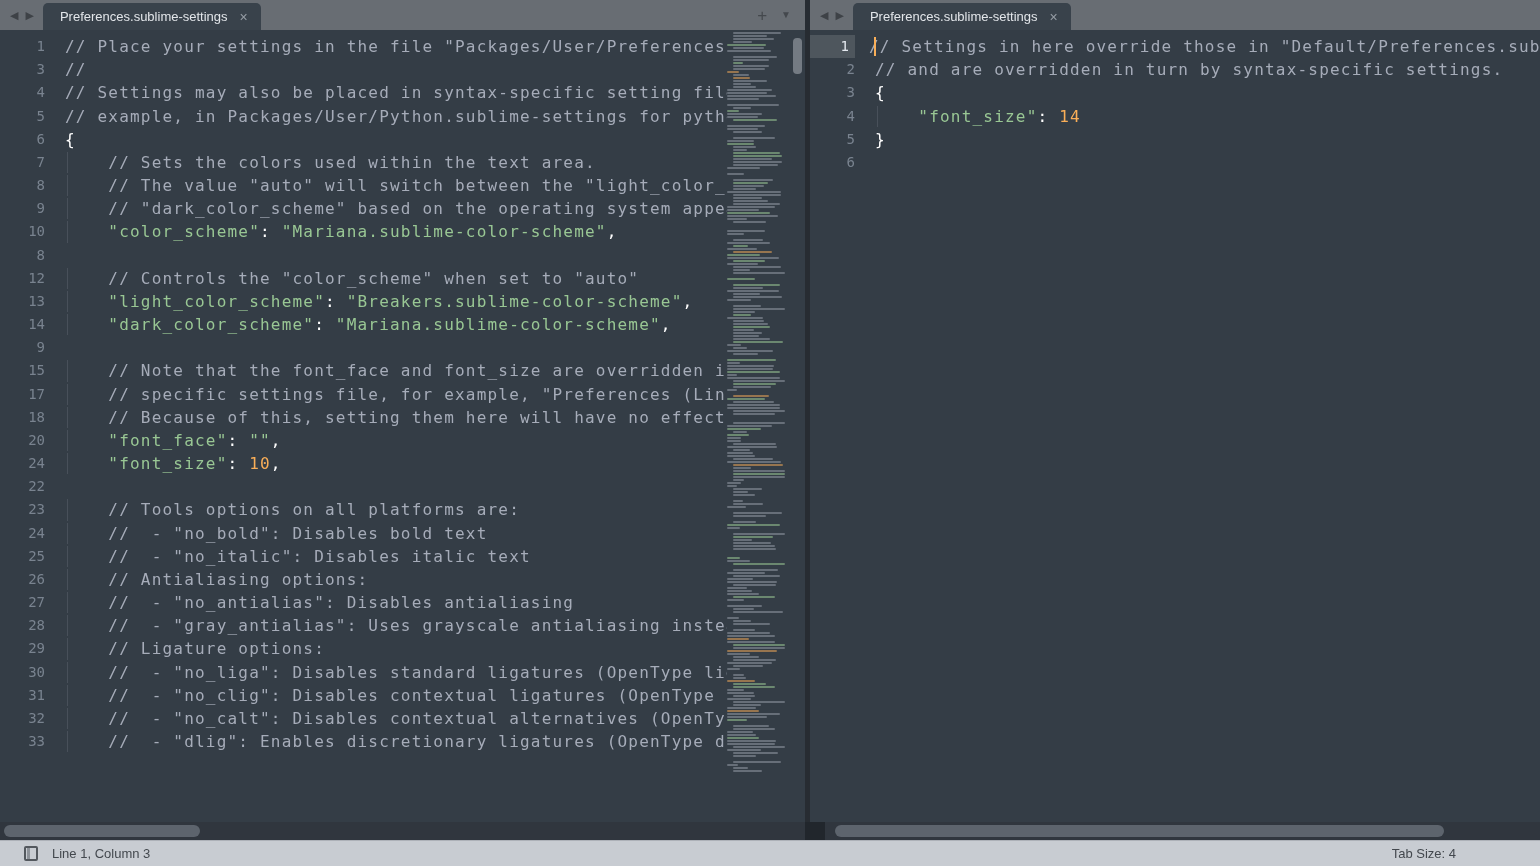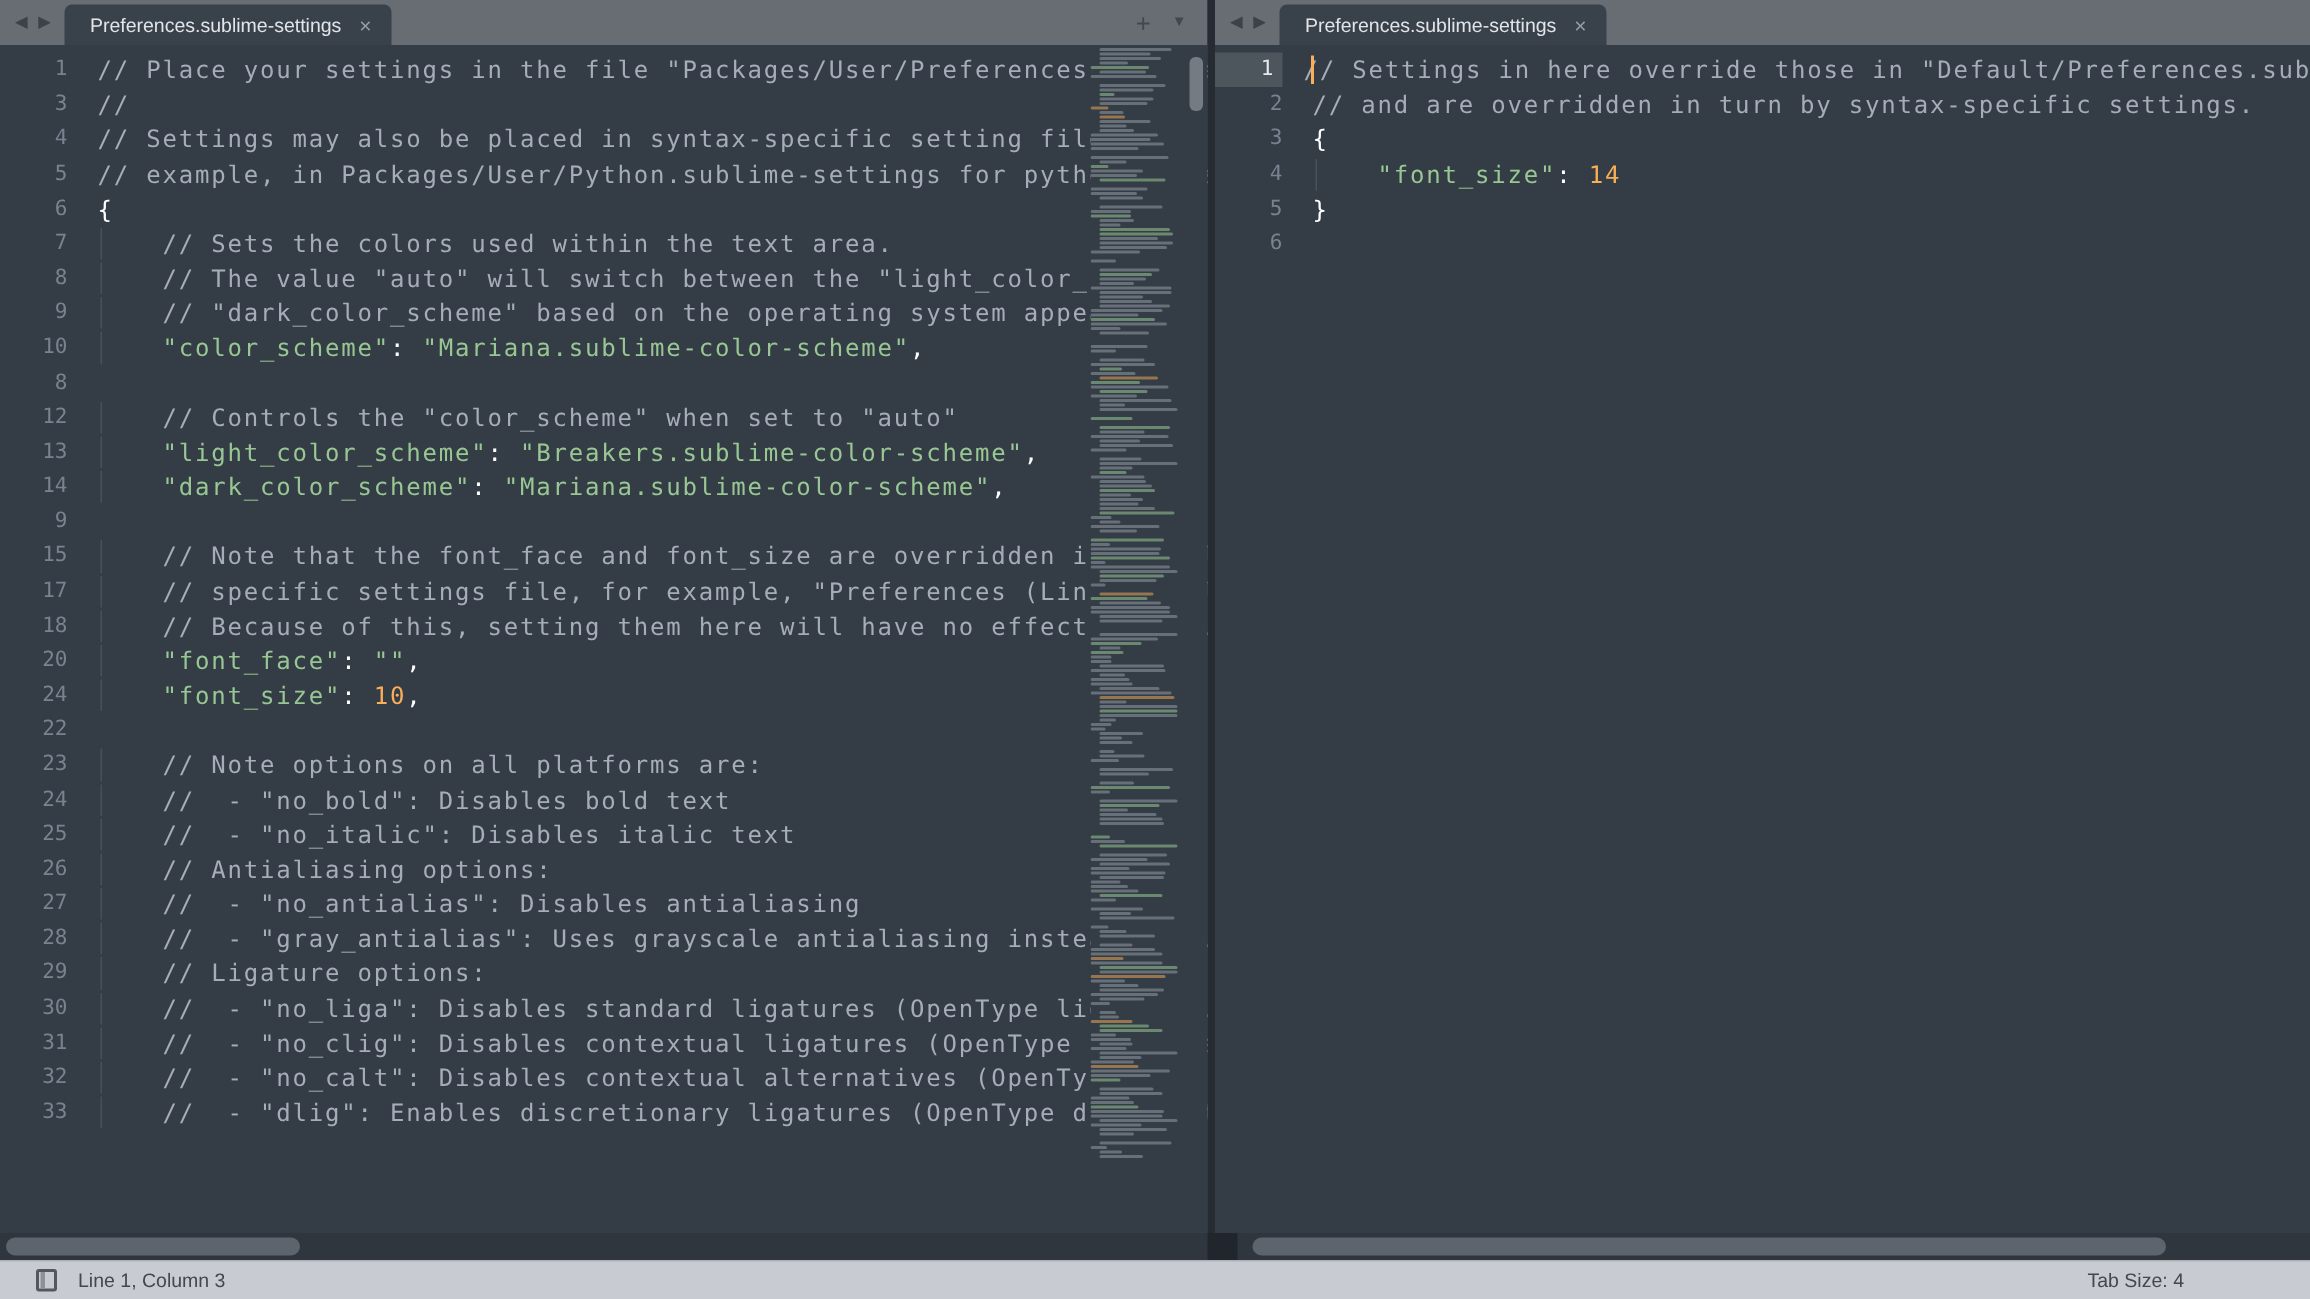--- a/index.html
+++ b/index.html
@@ -117,21 +117,21 @@
             <div class="line"><span class="gnum">12</span><span class="ltext"><span class="tc">    // Controls the "color_scheme" when set to "auto"</span></span><span class="indent-guide"></span></div>
             <div class="line"><span class="gnum">13</span><span class="ltext"><span class="ts">    "light_color_scheme"</span><span class="tp">: </span><span class="ts">"Breakers.sublime-color-scheme"</span><span class="tp">,</span></span><span class="indent-guide"></span></div>
             <div class="line"><span class="gnum">14</span><span class="ltext"><span class="ts">    "dark_color_scheme"</span><span class="tp">: </span><span class="ts">"Mariana.sublime-color-scheme"</span><span class="tp">,</span></span><span class="indent-guide"></span></div>
             <div class="line"><span class="gnum">9</span><span class="ltext"></span></div>
             <div class="line"><span class="gnum">15</span><span class="ltext"><span class="tc">    // Note that the font_face and font_size are overridden in the platform</span></span><span class="indent-guide"></span></div>
             <div class="line"><span class="gnum">17</span><span class="ltext"><span class="tc">    // specific settings file, for example, "Preferences (Linux).sublime-settings".</span></span><span class="indent-guide"></span></div>
             <div class="line"><span class="gnum">18</span><span class="ltext"><span class="tc">    // Because of this, setting them here will have no effect: you must set them</span></span><span class="indent-guide"></span></div>
             <div class="line"><span class="gnum">20</span><span class="ltext"><span class="ts">    "font_face"</span><span class="tp">: </span><span class="ts">""</span><span class="tp">,</span></span><span class="indent-guide"></span></div>
             <div class="line"><span class="gnum">24</span><span class="ltext"><span class="ts">    "font_size"</span><span class="tp">: </span><span class="tn">10</span><span class="tp">,</span></span><span class="indent-guide"></span></div>
             <div class="line"><span class="gnum">22</span><span class="ltext"></span></div>
-            <div class="line"><span class="gnum">23</span><span class="ltext"><span class="tc">    // Note options on all platforms are:</span></span><span class="indent-guide"></span></div>
+            <div class="line"><span class="gnum">23</span><span class="ltext"><span class="tc">    // Tools options on all platforms are:</span></span><span class="indent-guide"></span></div>
             <div class="line"><span class="gnum">24</span><span class="ltext"><span class="tc">    //  - "no_bold": Disables bold text</span></span><span class="indent-guide"></span></div>
             <div class="line"><span class="gnum">25</span><span class="ltext"><span class="tc">    //  - "no_italic": Disables italic text</span></span><span class="indent-guide"></span></div>
             <div class="line"><span class="gnum">26</span><span class="ltext"><span class="tc">    // Antialiasing options:</span></span><span class="indent-guide"></span></div>
             <div class="line"><span class="gnum">27</span><span class="ltext"><span class="tc">    //  - "no_antialias": Disables antialiasing</span></span><span class="indent-guide"></span></div>
             <div class="line"><span class="gnum">28</span><span class="ltext"><span class="tc">    //  - "gray_antialias": Uses grayscale antialiasing instead of subpixel</span></span><span class="indent-guide"></span></div>
             <div class="line"><span class="gnum">29</span><span class="ltext"><span class="tc">    // Ligature options:</span></span><span class="indent-guide"></span></div>
             <div class="line"><span class="gnum">30</span><span class="ltext"><span class="tc">    //  - "no_liga": Disables standard ligatures (OpenType liga feature)</span></span><span class="indent-guide"></span></div>
             <div class="line"><span class="gnum">31</span><span class="ltext"><span class="tc">    //  - "no_clig": Disables contextual ligatures (OpenType clig feature)</span></span><span class="indent-guide"></span></div>
             <div class="line"><span class="gnum">32</span><span class="ltext"><span class="tc">    //  - "no_calt": Disables contextual alternatives (OpenType calt feature)</span></span><span class="indent-guide"></span></div>
             <div class="line"><span class="gnum">33</span><span class="ltext"><span class="tc">    //  - "dlig": Enables discretionary ligatures (OpenType dlig feature)</span></span><span class="indent-guide"></span></div>

